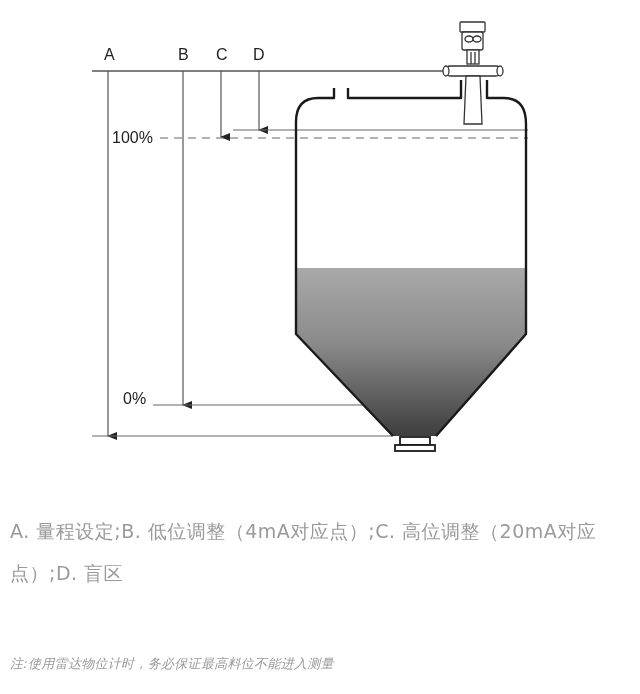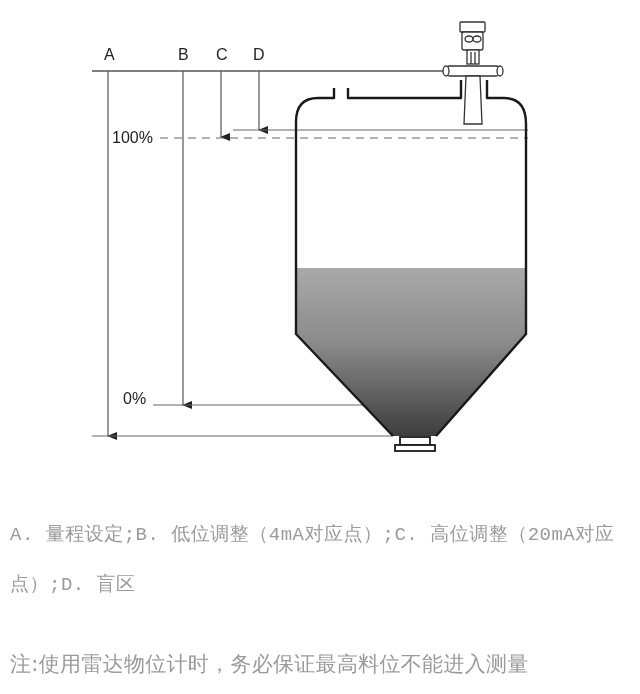--- a/index.html
+++ b/index.html
@@ -1,21 +1,21 @@
 <!DOCTYPE html>
 <html><head>
   <meta charset="utf-8">
   <style>
     html, body { margin: 0; padding: 0; background: #ffffff; }
     body { width: 640px; height: 694px; position: relative; overflow: hidden; font-family: "DejaVu Sans", sans-serif; }
     .diagram { position: absolute; left: 0; top: 0; width: 640px; height: 470px; }
     .diagram svg { display: block; }
     .lbl { font-family: "Liberation Sans", sans-serif; font-size: 16px; fill: #222; }
-    .caption { position: absolute; left: 10px; top: 510px; width: 620px; color: #9a9a9a; font-size: 19px; line-height: 50px; letter-spacing: 0.5px; font-family: Liberation Mono, monospace; }
-    .note { position: absolute; left: 10px; top: 649px; width: 630px; color: #9a9a9a; font-size: 21px; line-height: 30px; white-space: nowrap; letter-spacing: 0.3px; }
+    .caption { position: absolute; left: 10px; top: 510px; width: 620px; color: #9a9a9a; font-size: 19px; line-height: 42px; letter-spacing: 0.5px; }
+    .note { position: absolute; left: 10px; top: 649px; width: 630px; color: #9a9a9a; font-size: 13px; line-height: 30px; white-space: nowrap; letter-spacing: 0.3px; font-style: italic; }
   </style>
 </head>
 <body>
 
 <div class="diagram">
   <svg width="640" height="470" viewBox="0 0 640 470" xmlns="http://www.w3.org/2000/svg">
     <defs>
       <linearGradient id="matGrad" x1="0" y1="0" x2="0" y2="1">
         <stop offset="0" stop-color="#a9a9a9"></stop>
         <stop offset="0.45" stop-color="#8a8a8a"></stop>

